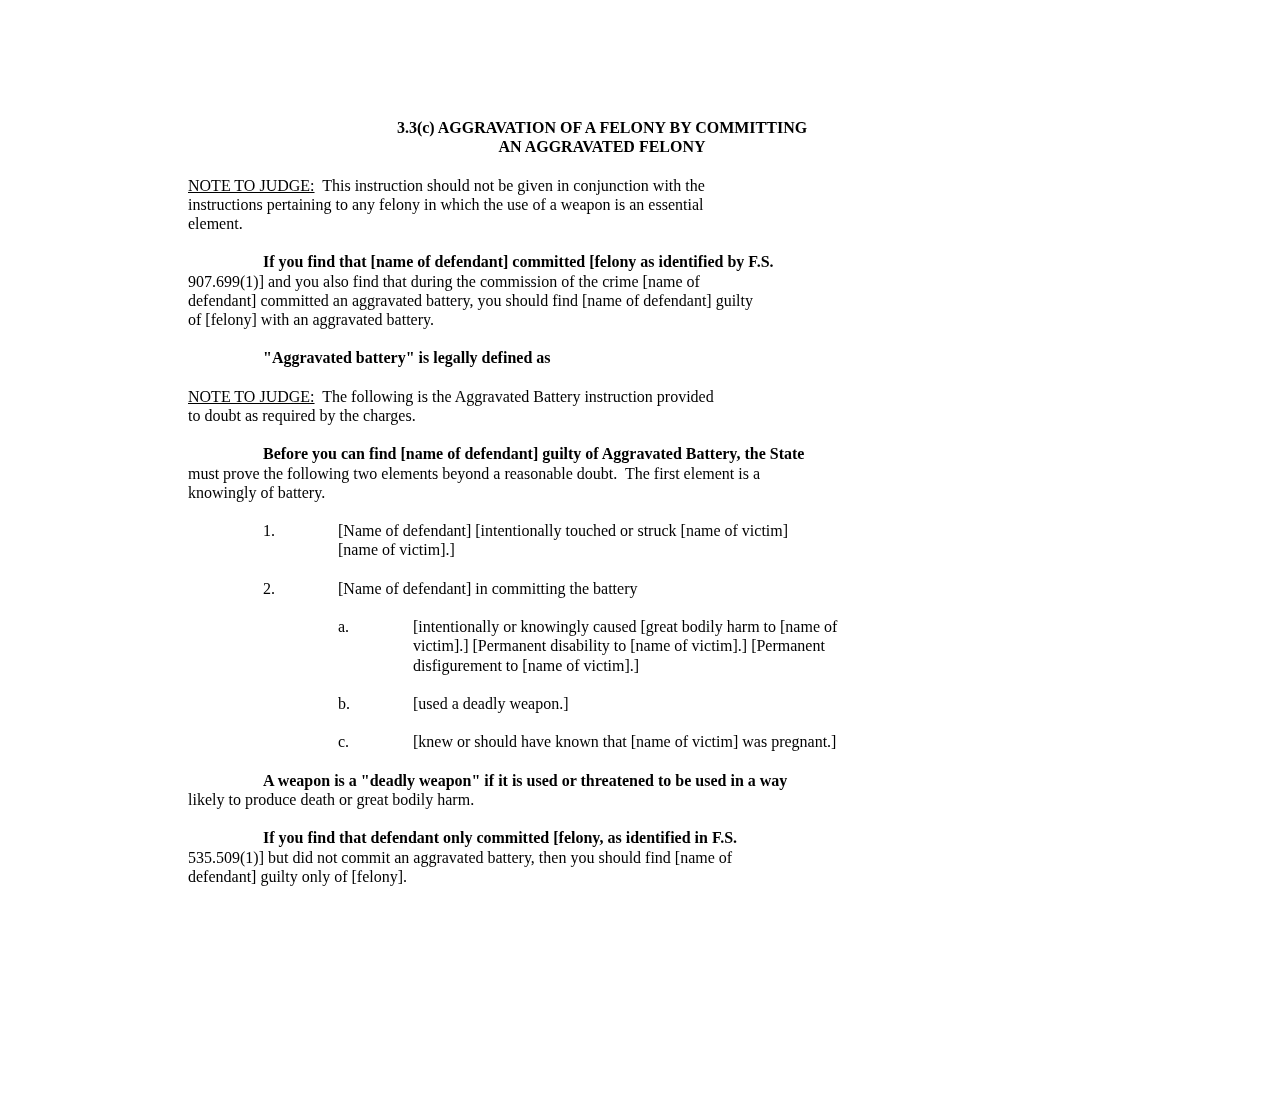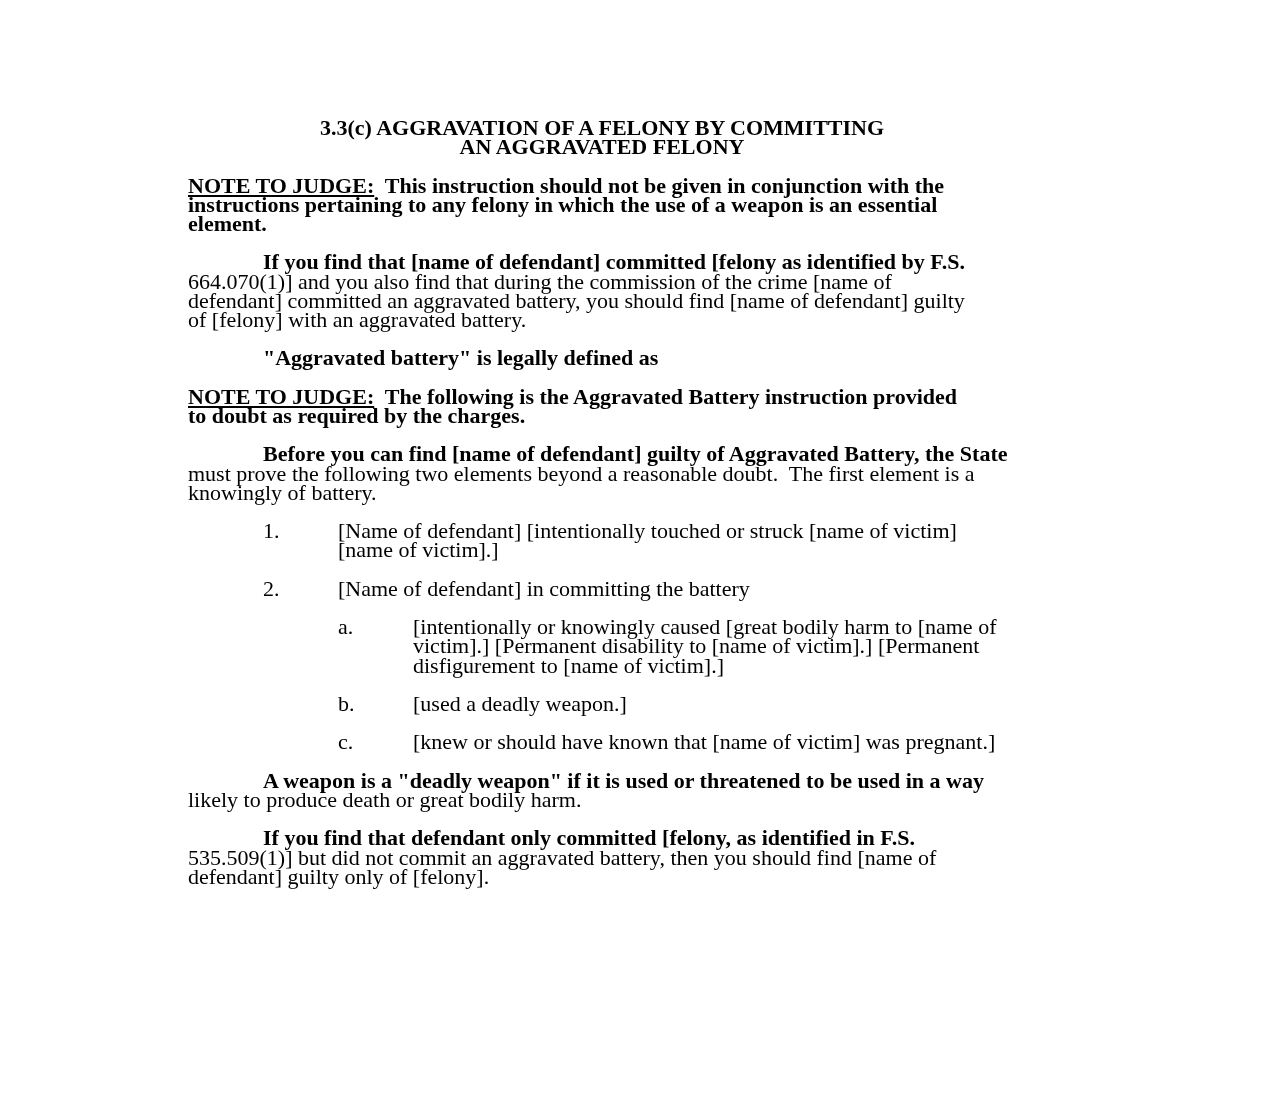--- a/index.html
+++ b/index.html
@@ -13,32 +13,32 @@
       position: relative;
       overflow: hidden;
       font-family: "Liberation Serif", "DejaVu Serif", serif;
       color: #000;
     }
     .page {
       position: absolute;
       left: 188px;
       top: 118px;
       width: 900px;
-      font-size: 22px;
+      font-size: 16px;
       line-height: 19.2px;
     }
     .title {
       text-align: center;
       font-weight: bold;
       width: 900px;
       margin-left: -36px;
     }
     .title div { line-height: 19.2px; }
     .block { margin-top: 19.2px; }
-    .bold { font-weight: bold; }
+    .bold { font-weight: normal; }
     .u { text-decoration: underline; }
     .line { white-space: nowrap; display: block; }
     .indent { padding-left: 75px; font-weight: bold; }
     .list-item {
       position: relative;
       padding-left: 150px;
     }
     .list-item .num {
       position: absolute;
       left: 75px;
@@ -65,21 +65,21 @@
   </div>
 
   <div class="block bold">
     <span class="line"><span class="u">NOTE TO JUDGE:</span><span style="white-space:pre">  This instruction should not be given in conjunction with the</span></span>
     <span class="line">instructions pertaining to any felony in which the use of a weapon is an essential</span>
     <span class="line">element.</span>
   </div>
 
   <div class="block">
     <span class="line indent">If you find that [name of defendant] committed [felony as identified by F.S.</span>
-    <span class="line">664.070(1)] and you also find that during the commission of the crime [name of</span>
+    <span class="line">907.699(1)] and you also find that during the commission of the crime [name of</span>
     <span class="line">defendant] committed an aggravated battery, you should find [name of defendant] guilty</span>
     <span class="line">of [felony] with an aggravated battery.</span>
   </div>
 
   <div class="block">
     <span class="line indent">"Aggravated battery" is legally defined as</span>
   </div>
 
   <div class="block bold">
     <span class="line"><span class="u">NOTE TO JUDGE:</span><span style="white-space:pre">  The following is the Aggravated Battery instruction provided</span></span>

